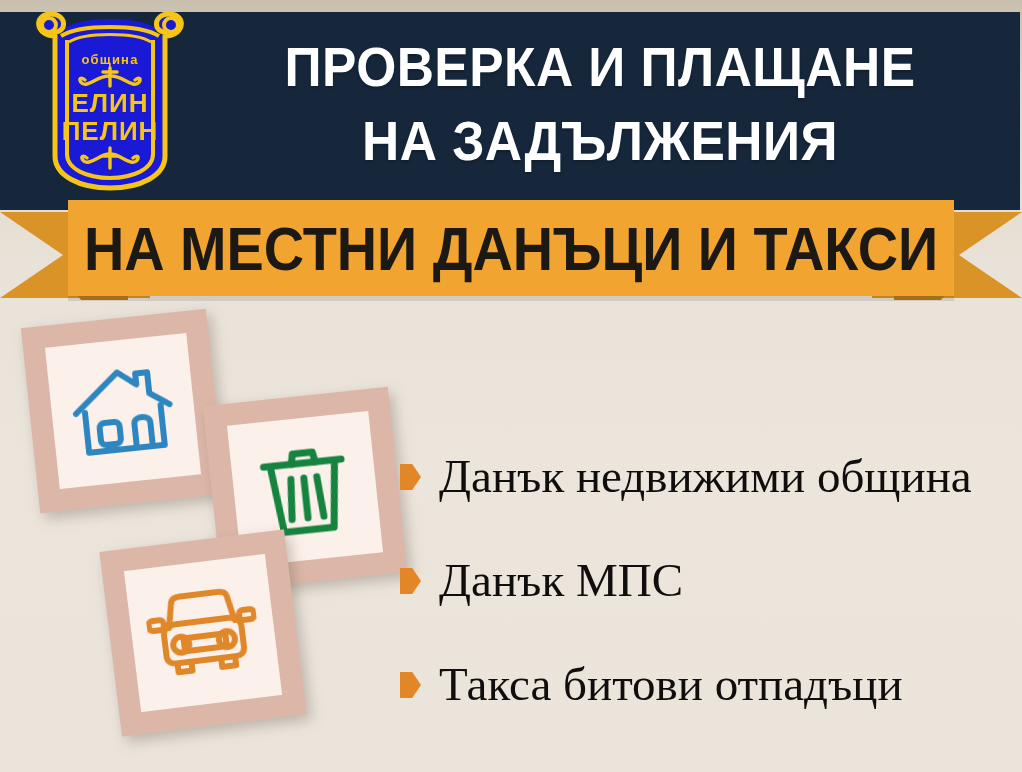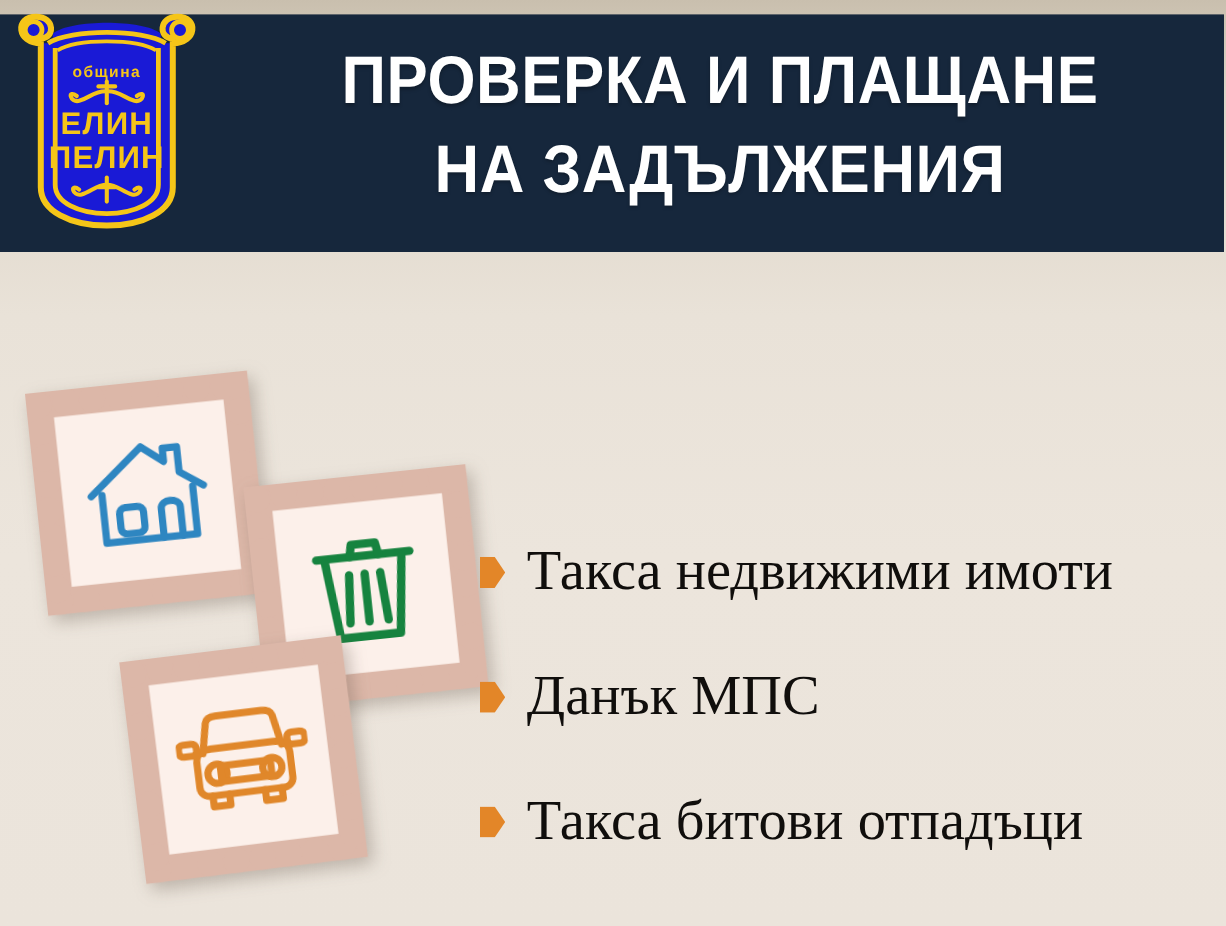--- a/index.html
+++ b/index.html
@@ -39,21 +39,21 @@
     letter-spacing: 0.5px;
     transform: scaleX(0.92);
     transform-origin: center top;
     text-shadow: 0 2px 3px rgba(0,0,0,0.25);
   }
   .header-title .line { display: block; white-space: nowrap; }
 
   
   .logo {
     position: absolute;
-    left: 4px; top: 6px;
+    left: 25px; top: 6px;
     width: 170px; height: 186px;
     z-index: 8;
   }
   .logo svg { display: block; width: 170px; height: 186px; }
 
   
   .ribbon {
     position: absolute;
     left: 0; top: 198px;
     width: 1022px; height: 110px;
@@ -202,20 +202,29 @@
 
       <g fill="none" stroke="#f5c518" stroke-width="3.4" stroke-linecap="round">
         <path d="M62 152 C54 146 56 158 64 156 C72 154 76 148 85 148"></path>
         <path d="M108 152 C116 146 114 158 106 156 C98 154 94 148 85 148"></path>
         <path d="M85 142 L85 162"></path>
         <path d="M78 150 L92 150"></path>
       </g>
     </svg>
   </div>
 
+  <div class="ribbon">
+    <div class="ribbon-wing left"></div>
+    <div class="ribbon-wing right"></div>
+    <div class="ribbon-wing-shadow left"></div>
+    <div class="ribbon-wing-shadow right"></div>
+    <div class="ribbon-main">
+      <div class="ribbon-text">НА МЕСТНИ ДАНЪЦИ И ТАКСИ</div>
+    </div>
+  </div>
 
   <div class="stamp" id="stamp-house">
     <svg width="186" height="186" viewBox="0 0 186 186" style="position:absolute;left:0;top:0" aria-hidden="true">
       <defs>
         <g id="scallop-row-h">
           <circle cx="11" cy="0" r="11"></circle>
             <circle cx="33" cy="0" r="11"></circle>
             <circle cx="55" cy="0" r="11"></circle>
           <circle cx="77" cy="0" r="11"></circle>
             <circle cx="99" cy="0" r="11"></circle>
@@ -297,21 +306,21 @@
           <path d="M26 70 L26 79 L40 79 L40 70"></path>
           <path d="M70 70 L70 79 L84 79 L84 70"></path>
         </g>
       </svg>
     </div>
   </div>
 
   <div class="bullet-list">
     <div class="bullet-item">
       <span class="bullet-marker"></span>
-      <span class="bullet-label">Такса недвижими имоти</span>
+      <span class="bullet-label">Данък недвижими община</span>
     </div>
     <div class="bullet-item">
       <span class="bullet-marker"></span>
       <span class="bullet-label">Данък МПС</span>
     </div>
     <div class="bullet-item">
       <span class="bullet-marker"></span>
       <span class="bullet-label">Такса битови отпадъци</span>
     </div>
   </div>

